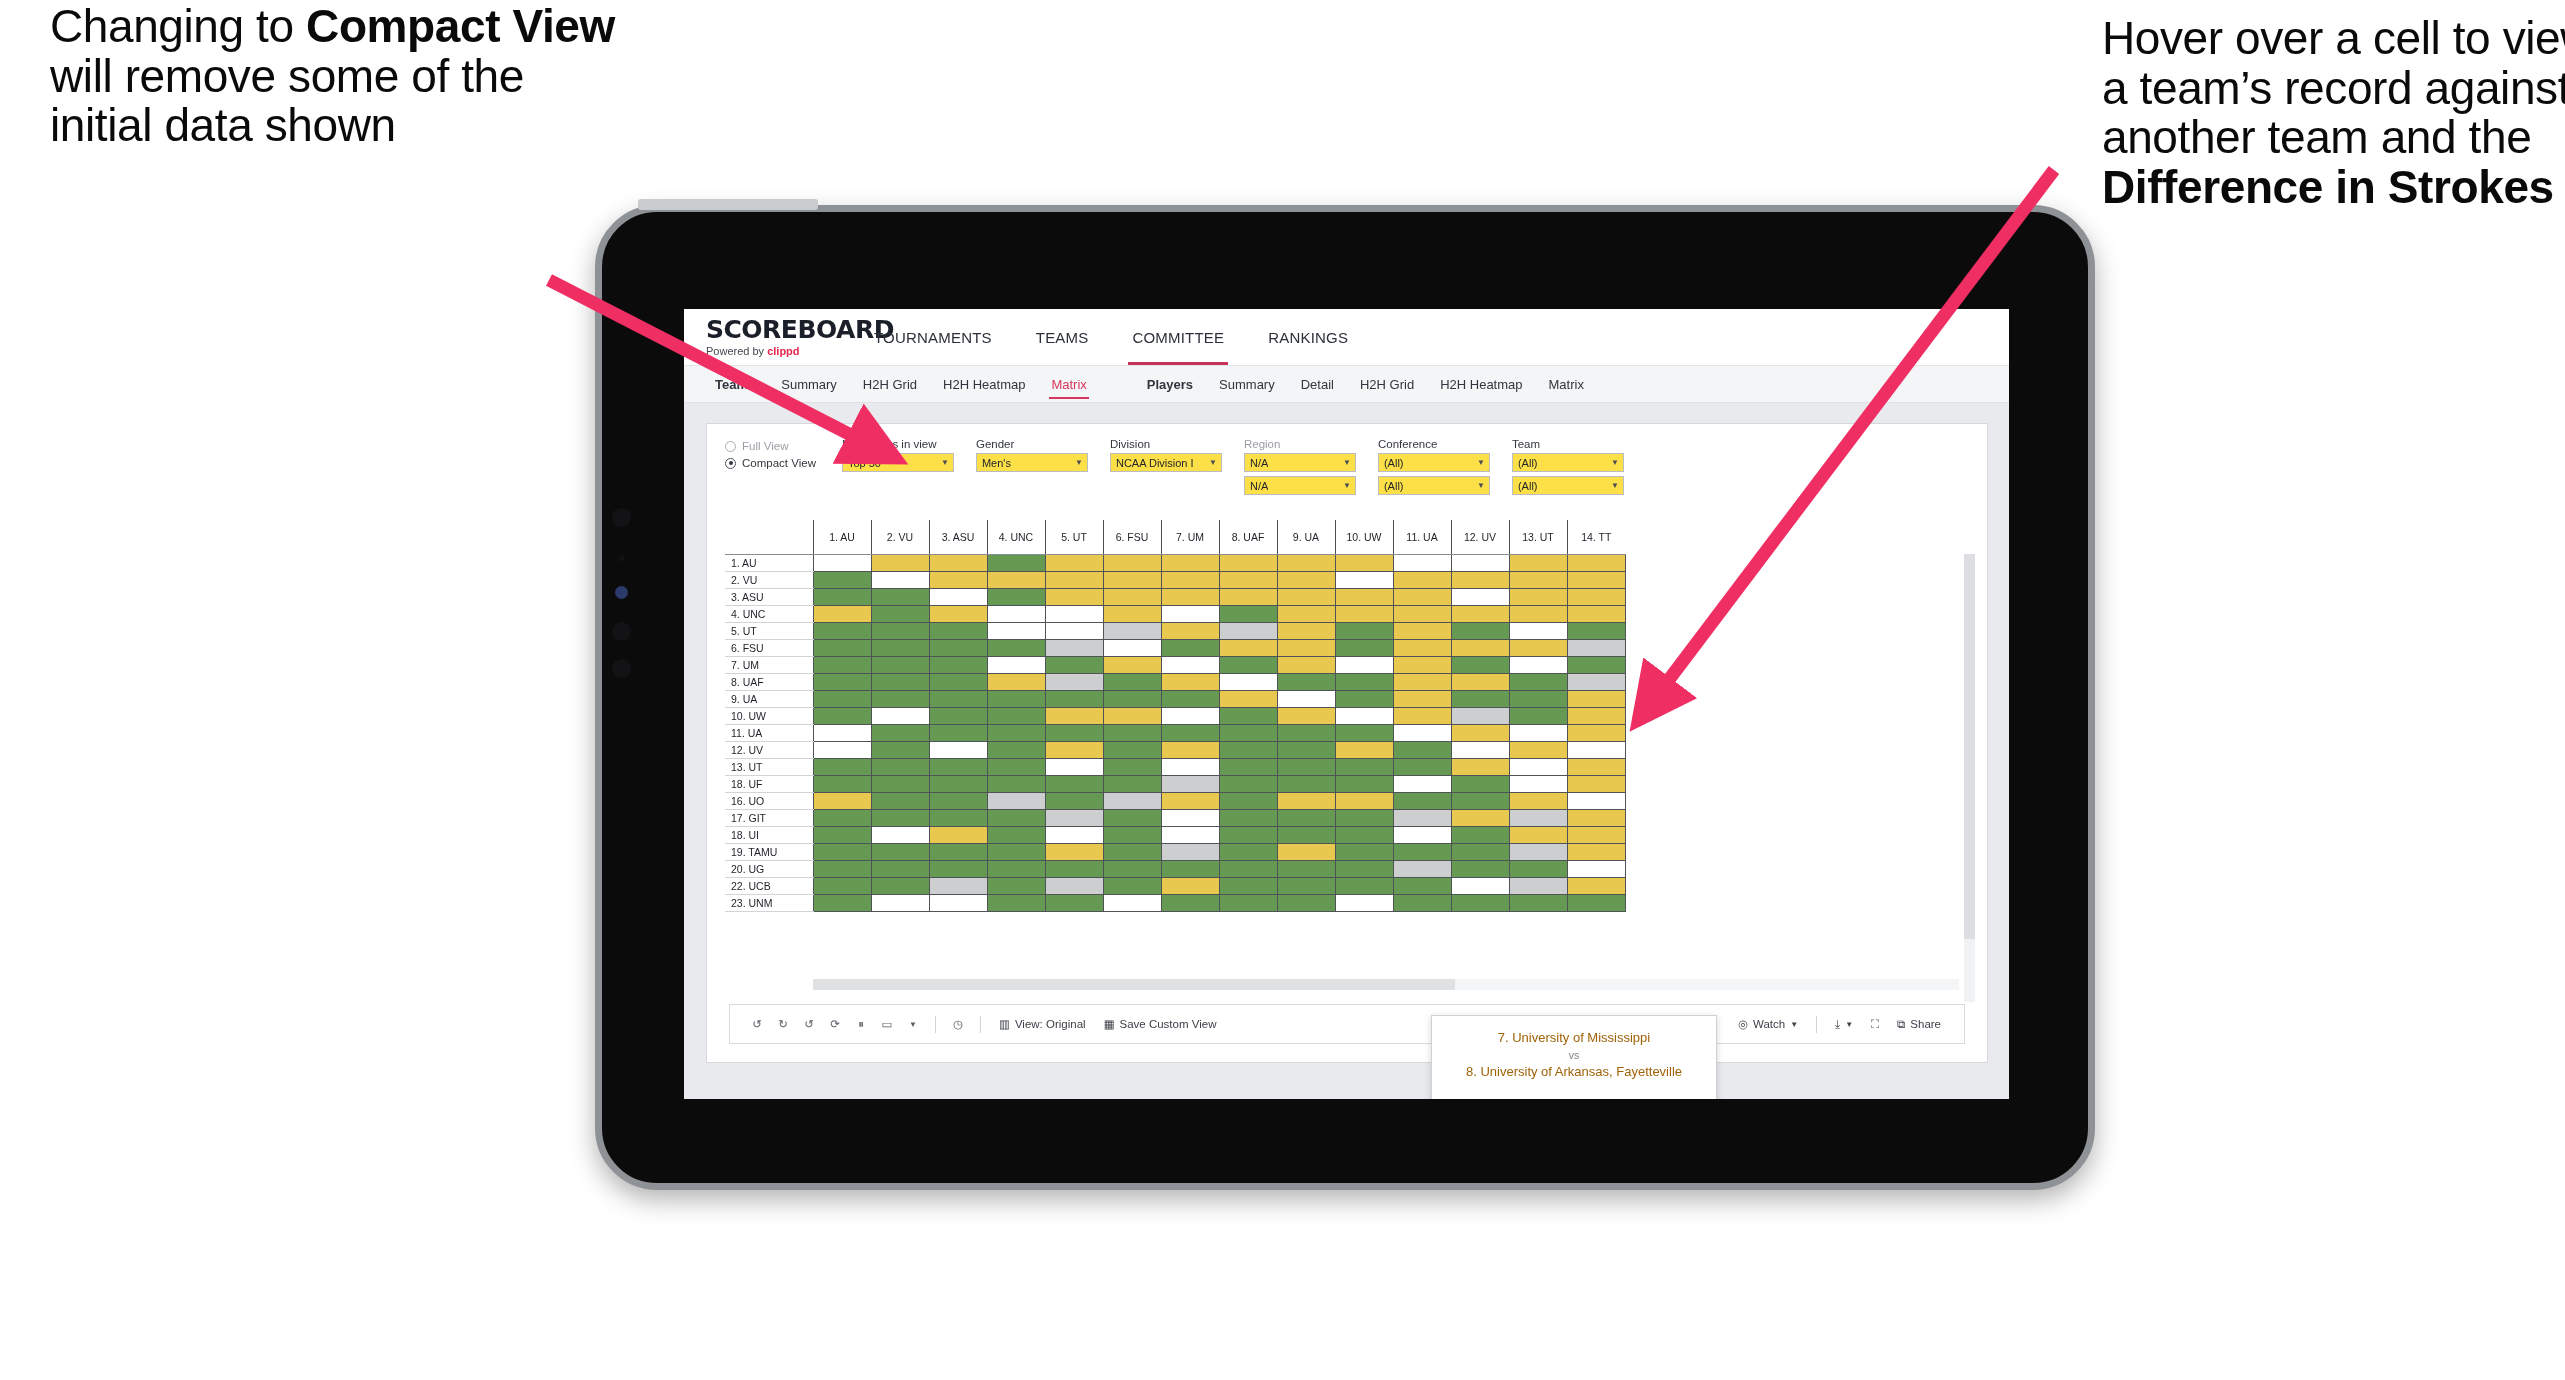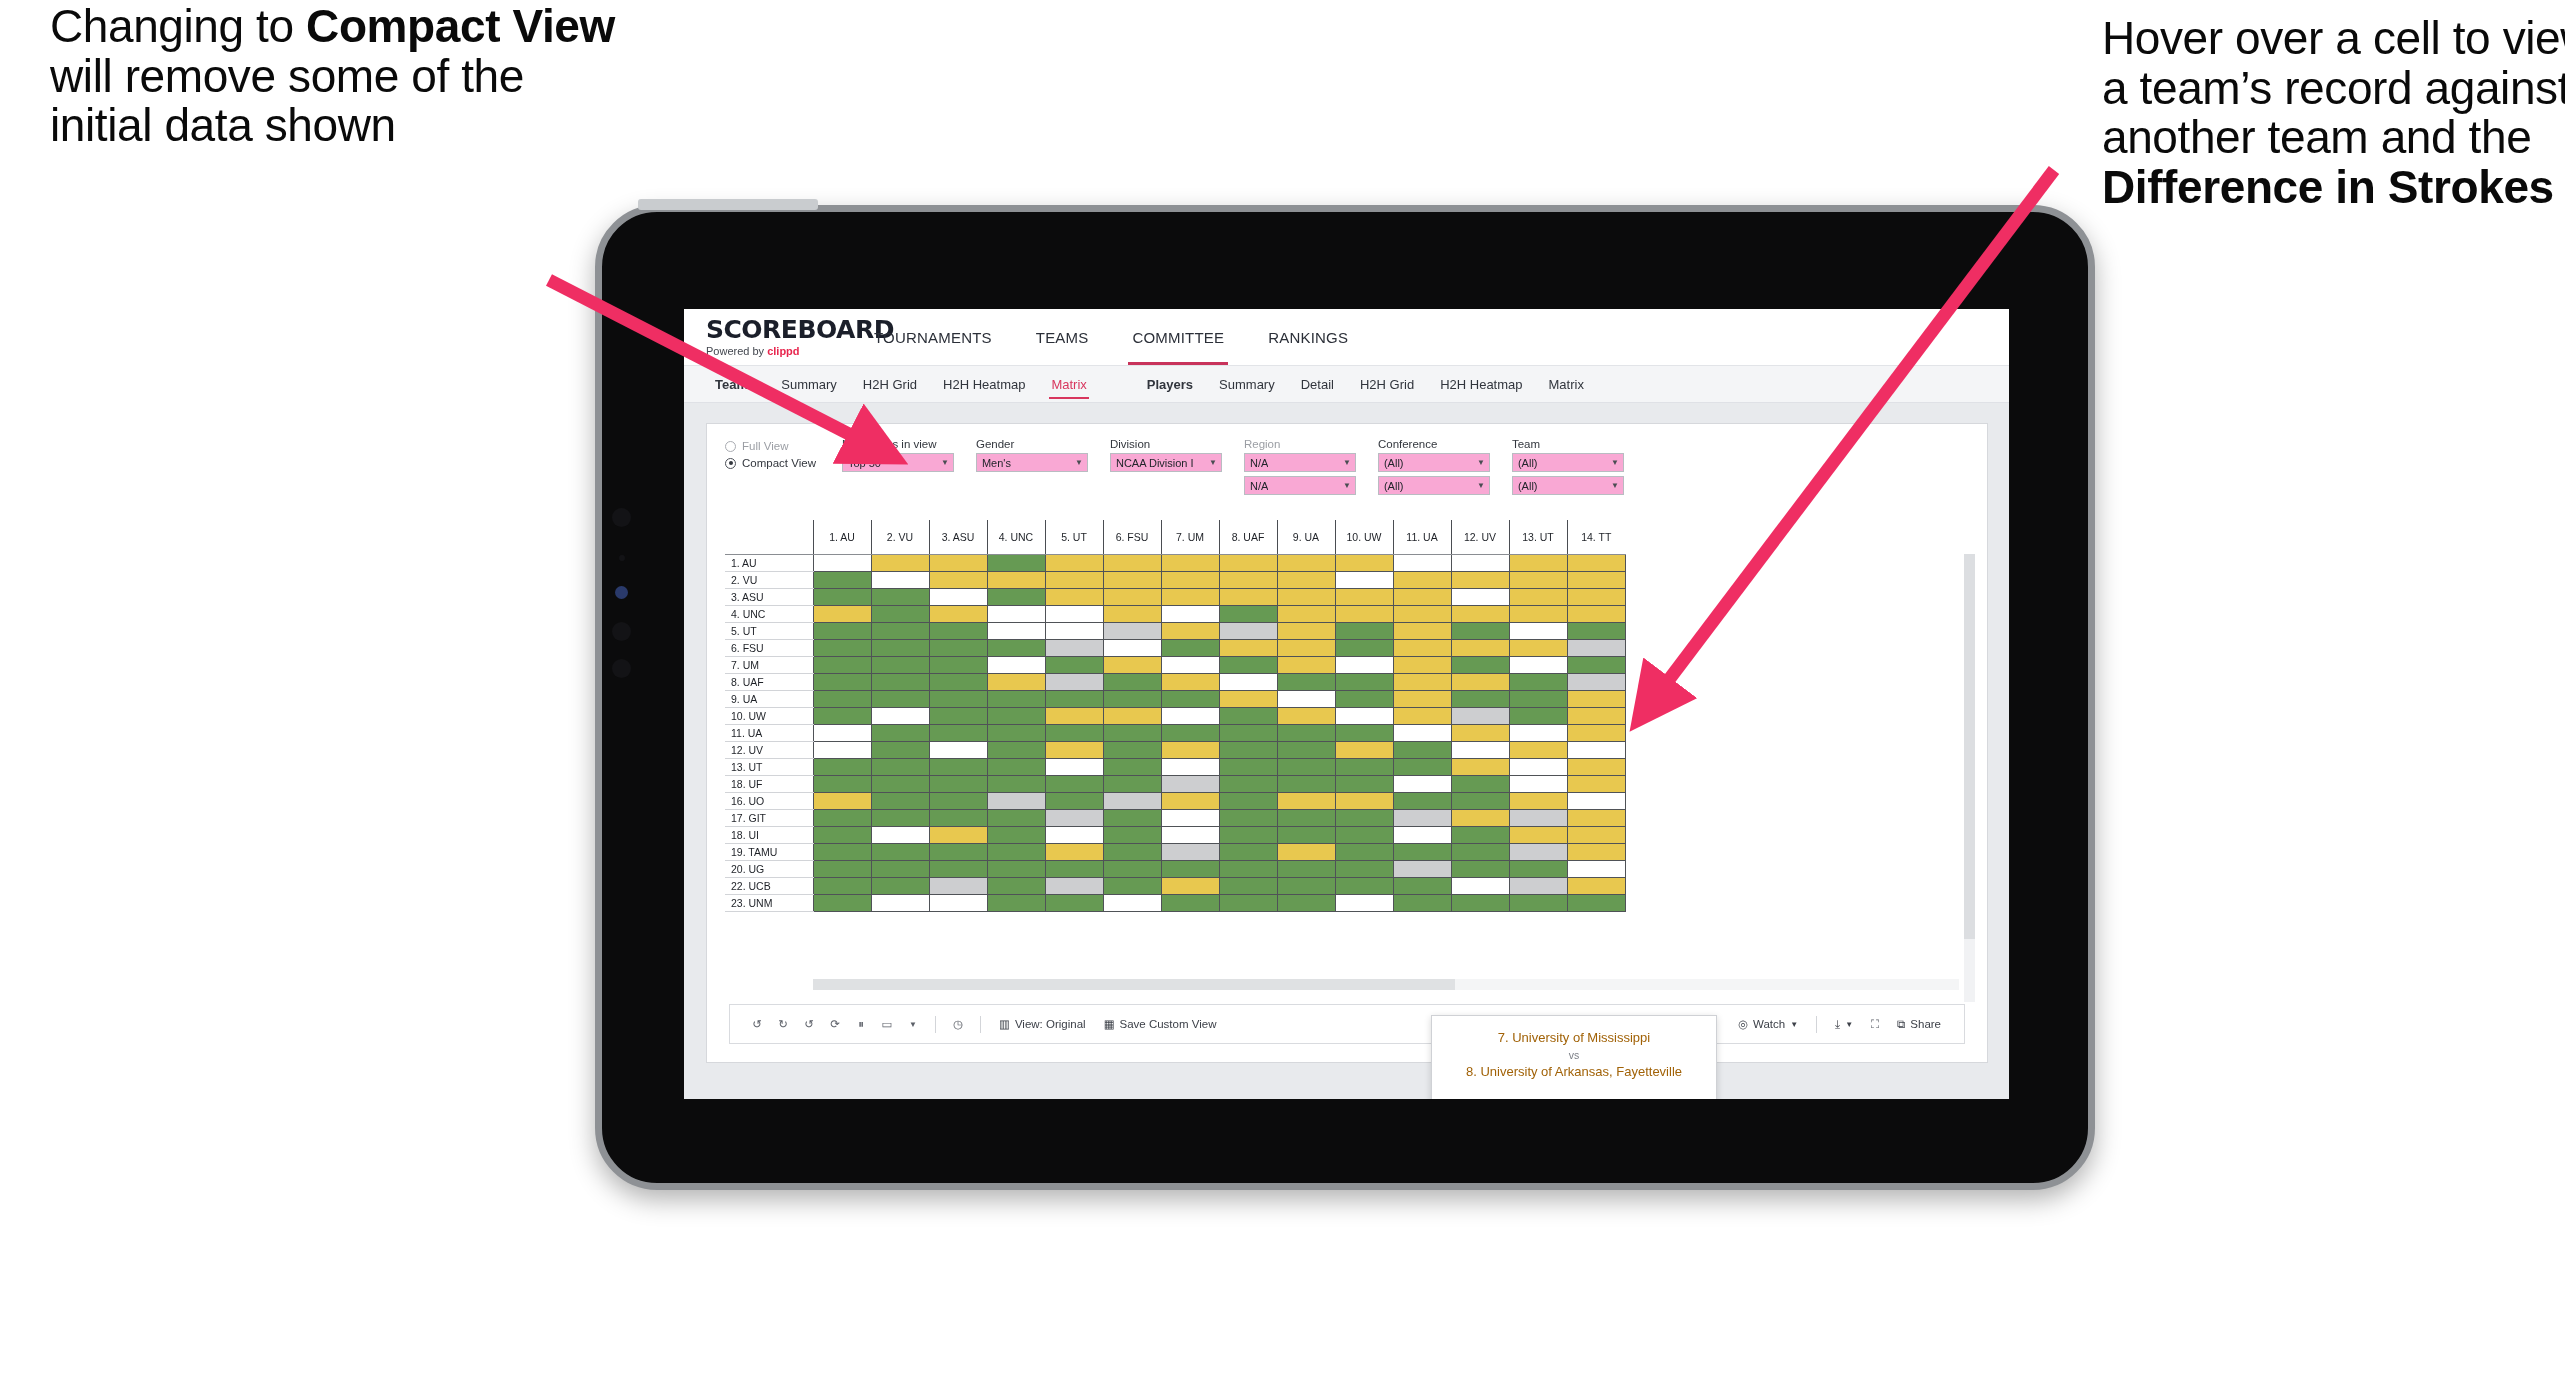--- a/index.html
+++ b/index.html
@@ -94,21 +94,21 @@
     position:absolute; left:22px; top:20px; width:1282px; height:640px;
     background:#fff; border:1px solid #d6d8dc;
   }
 
   
   #filters { display:flex; align-items:flex-start; padding: 14px 4px 0 18px; gap: 0; }
   .f-block { margin-right: 22px; }
   .f-label { font-size:11.5px; color:#33373e; margin-bottom:3px; white-space:nowrap; }
   .f-label.dim { color:#9b9ea4; }
   .sel {
-    border:1px solid #b9bcc2; background:#f9a8d4; height:19px; width:112px;
+    border:1px solid #b9bcc2; background:#fde047; height:19px; width:112px;
     display:flex; align-items:center; justify-content:space-between;
     padding:0 4px 0 5px; font-size:11px; color:#22252b; margin-bottom:4px;
   }
   .sel .cv { overflow:hidden; white-space:nowrap; }
   .sel .car { font-size:8px; color:#4a4d53; }
   .radio-wrap { margin-right: 26px; padding-top: 2px; }
   .radio-row { display:flex; align-items:center; gap:6px; margin-bottom:5px; font-size:11.5px; color:#33373e; }
   .radio { width:11px; height:11px; border:1px solid #a9acb2; border-radius:50%; background:#fff; position:relative; flex:none; }
   .radio.on { border-color:#4c5058; }
   .radio.on::after { content:""; position:absolute; left:2.5px; top:2.5px; width:4px; height:4px; border-radius:50%; background:#33373e; }

